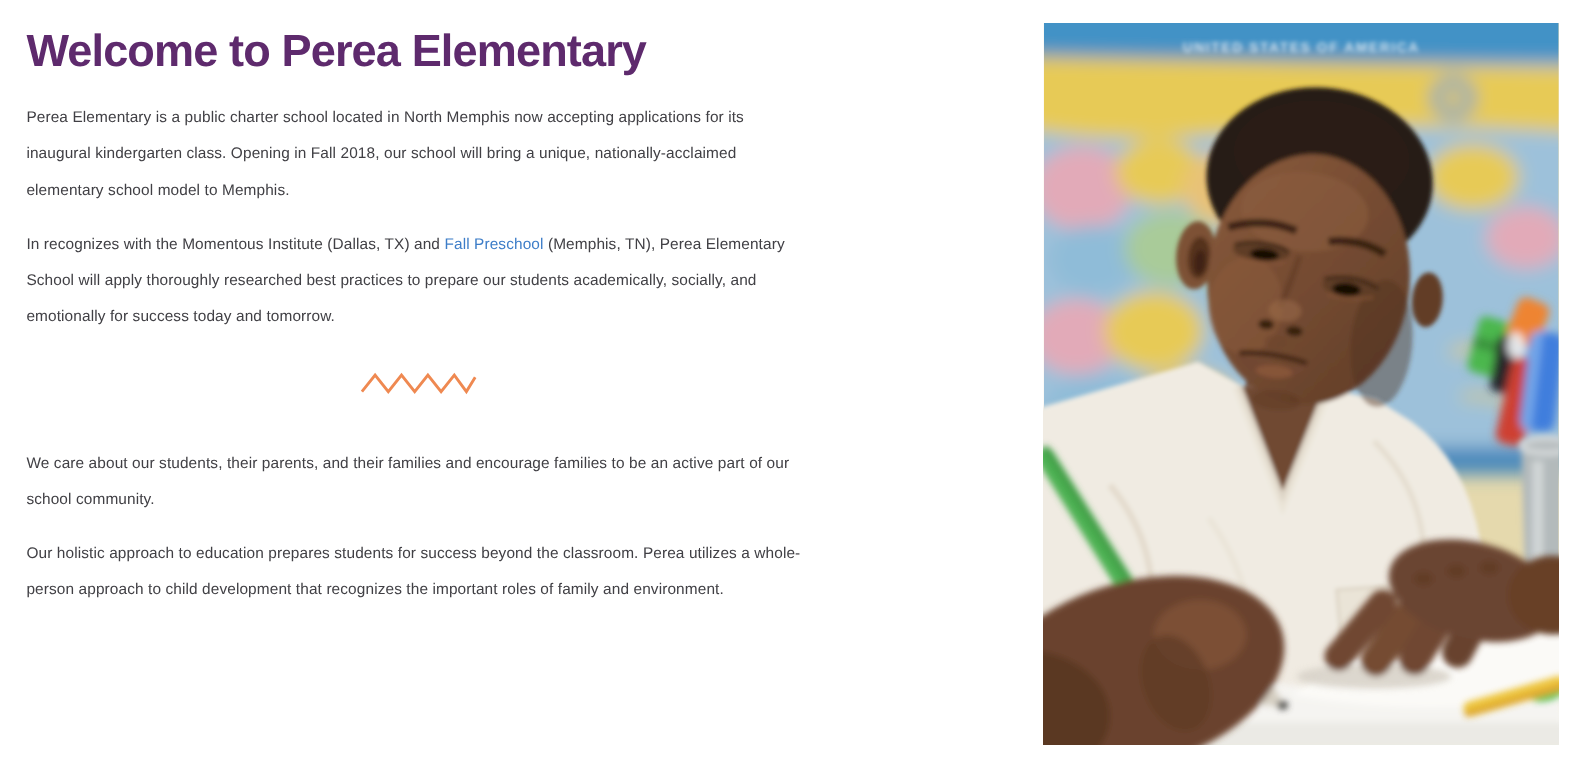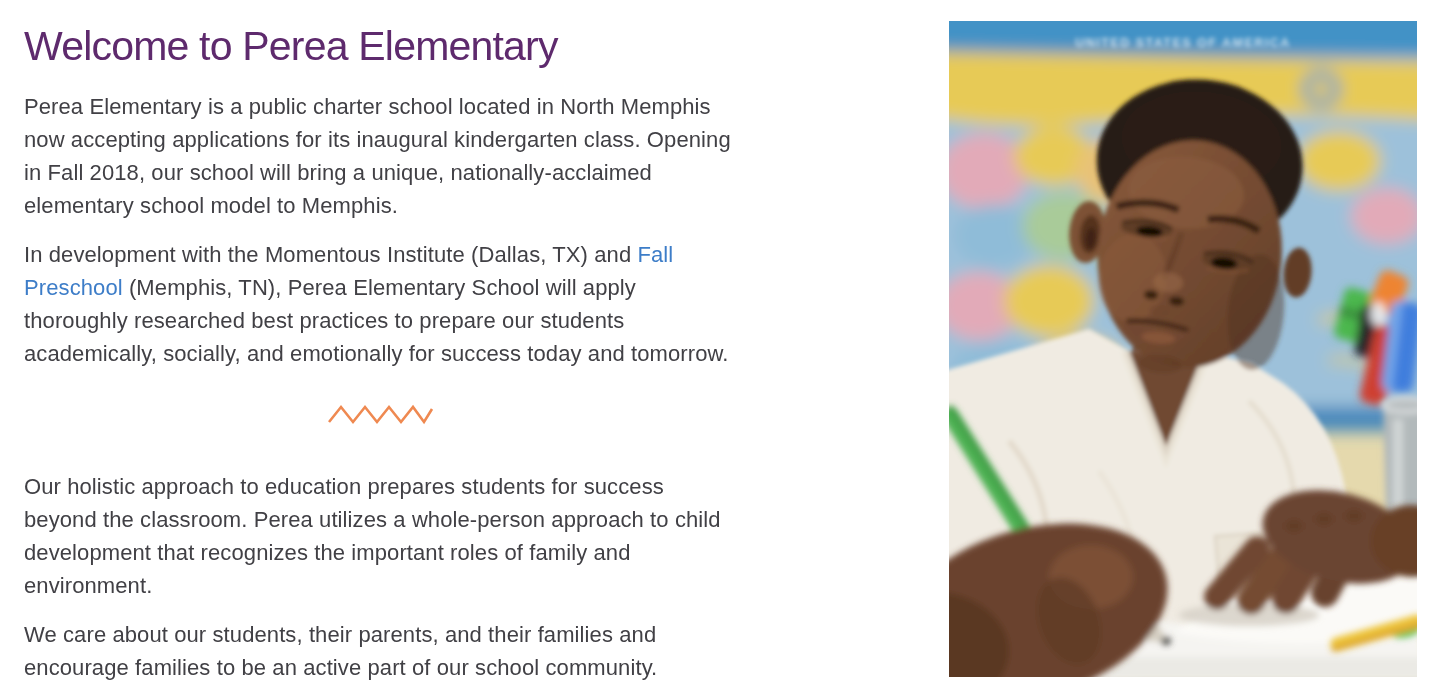--- a/index.html
+++ b/index.html
@@ -2,52 +2,52 @@
 <html style="--heading: #5e2a6d; --link: #3d7dc8; --divider: #ef8951; --body_text: #414045;"><head>
 <meta charset="utf-8">
 <style>
   :root{
     --heading:#5e2a6d; --link:#3d7dc8; --divider:#ef8951; --body_text:#414045;
   }
   html,body{margin:0;padding:0;background:#ffffff;}
   .page{position:relative;width:1432px;height:700px;background:#ffffff;overflow:hidden;
         font-family:"Liberation Sans","DejaVu Sans",sans-serif;}
   .content{position:absolute;left:24px;top:0;width:714px;}
-  h1.title{margin:22px 0 20px;font-size:41px;line-height:48px;font-weight:normal;
+  h1.title{margin:22px 0 20px;font-size:41px;line-height:48px;font-weight:bold;
            letter-spacing:-0.8px;color:var(--heading);}
-  .content p{margin:16px 0 16px;font-size:22px;line-height:33px;color:var(--body_text);
+  .content p{margin:16px 0 16px;font-size:14px;line-height:33px;color:var(--body_text);
              letter-spacing:0.1px;}
   .content a{color:var(--link);text-decoration:none;cursor:pointer;}
   .divider{margin:33px 0 43px;text-align:center;height:24px;}
   .divider svg{display:inline-block;vertical-align:top;}
   .photo{position:absolute;left:949px;top:21px;width:468px;height:656px;margin:0;
          overflow:hidden;background:#e5d9ad;}
   .photo svg{display:block;}
 </style>
 </head>
 <body>
 
 <div class="page">
 
   <main class="content">
     <h1 class="title">Welcome to Perea Elementary</h1>
 
     <p><span>Perea Elementary is a public charter school located in North Memphis now accepting applications for its inaugural kindergarten class. Opening in Fall 2018, our school will bring a unique, nationally-acclaimed elementary school model to Memphis.</span></p>
 
-    <p><span>In development with the Momentous Institute (Dallas, TX) and </span><a href="#">Fall Preschool</a><span> (Memphis, TN), Perea Elementary School will apply thoroughly researched best practices to prepare our students academically, socially, and emotionally for success today and tomorrow.</span></p>
+    <p><span>In recognizes with the Momentous Institute (Dallas, TX) and </span><a href="#">Fall Preschool</a><span> (Memphis, TN), Perea Elementary School will apply thoroughly researched best practices to prepare our students academically, socially, and emotionally for success today and tomorrow.</span></p>
 
     <div class="divider">
       <svg width="106" height="24" viewBox="0 0 106 24" aria-hidden="true">
         <polyline points="1,19 13,4 25,19 37,4 49,19 61,4 73,19 85,4 96,19 104,6" fill="none" style="stroke:var(--divider)" stroke-width="2.6" stroke-linejoin="miter"></polyline>
       </svg>
     </div>
 
+    <p>We care about our students, their parents, and their families and encourage families to be an active part of our school community.</p>
+
     <p>Our holistic approach to education prepares students for success beyond the classroom. Perea utilizes a whole-person approach to child development that recognizes the important roles of family and environment.</p>
-
-    <p>We care about our students, their parents, and their families and encourage families to be an active part of our school community.</p>
   </main>
 
   <figure class="photo" aria-label="Young boy writing with a green pencil at a desk in front of a blurred United States map poster, with a wire cup of markers on the right">
     <svg width="468" height="656" viewBox="0 0 468 656">
       <defs>
         <filter id="b8" x="-40%" y="-40%" width="180%" height="180%">
             <feGaussianBlur stdDeviation="8"></feGaussianBlur>
           </filter>
         <filter id="b4" x="-40%" y="-40%" width="180%" height="180%">
             <feGaussianBlur stdDeviation="4"></feGaussianBlur>

